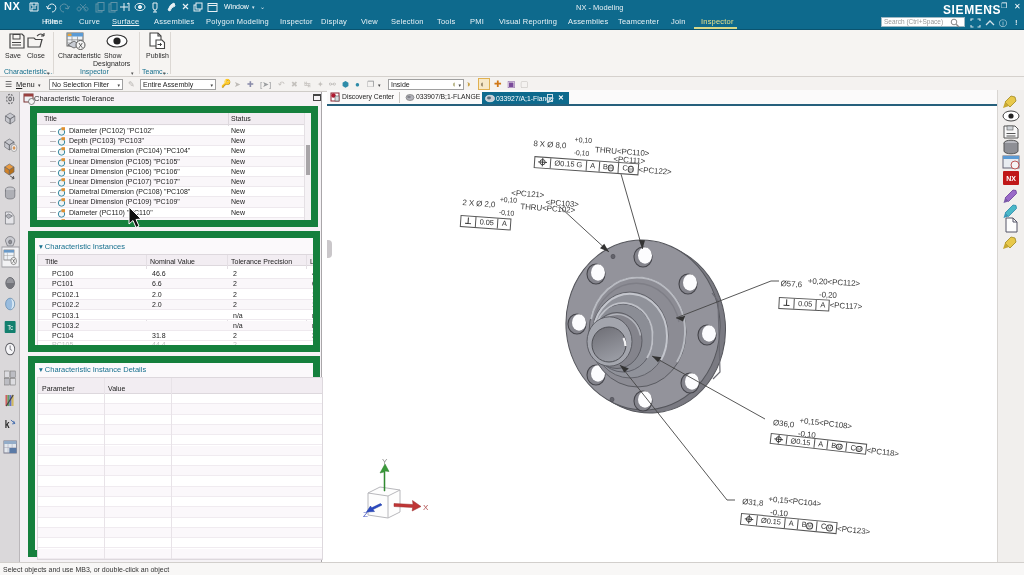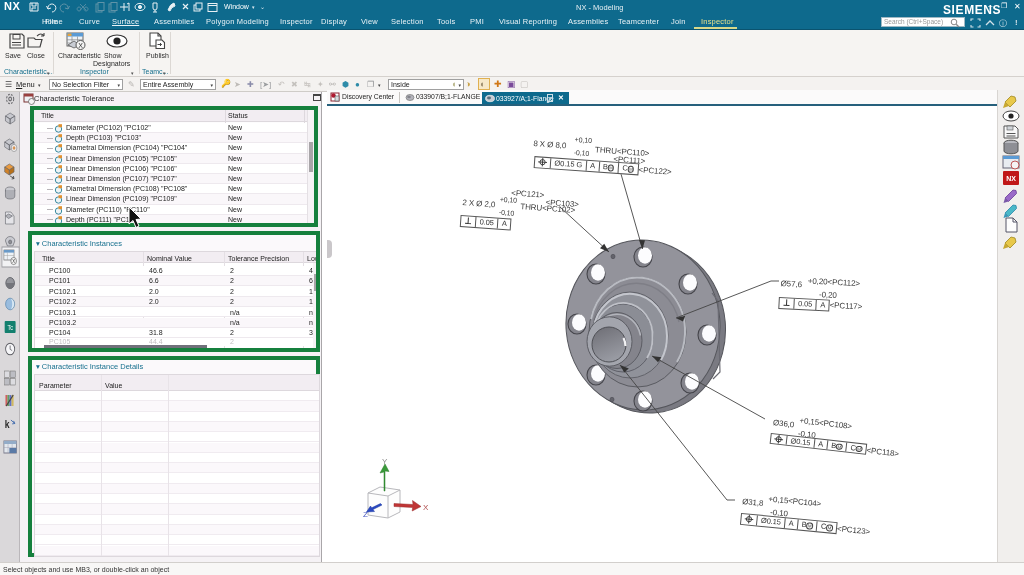--- a/index.html
+++ b/index.html
@@ -16,21 +16,21 @@
 .glabel{position:absolute;top:38px;font-size:7px;color:#17708e;}
 .gsep{position:absolute;top:2px;width:1px;height:42px;background:#dcd8d4;}
 
 #toolbar{left:0;top:77px;width:1024px;height:15px;background:#f4f2f0;border-bottom:1px solid #cfccc8;}
 .dd{position:absolute;top:2px;height:11px;background:#fff;border:1px solid #a0a0a0;font-size:7px;color:#222;padding:1px 2px;}
 .dd .arr{position:absolute;right:2px;top:2px;font-size:5px;color:#444;}
 
 #leftrail{left:0;top:92px;width:20px;height:470px;background:#dad8da;border-right:1px solid #bab7ba;}
 
 #panel{left:20px;top:92px;width:302px;height:470px;background:#f5f2f5;border-right:1px solid #a9a6a9;}
-.sect{position:absolute;background:#fdfcfd;border:4px solid #15803d;}
+.sect{position:absolute;background:#fdfcfd;border:7px solid #15803d;}
 .shead{font-size:7.5px;color:#17708e;}
 .tblhead{background:#f2edf2;border-bottom:1px solid #ddd8dd;color:#222;}
 .cell{position:absolute;font-size:7px;color:#1c1c1c;white-space:nowrap;}
 
 #tabbar{left:327px;top:90px;width:670px;height:15px;background:#fbfafa;}
 #tabline{left:327px;top:104px;width:670px;height:2px;background:#26607c;}
 #canvas{left:327px;top:106px;width:670px;height:456px;background:#ffffff;}
 
 #rightrail{left:997px;top:90px;width:27px;height:472px;background:#f1efed;border-left:1px solid #d8d5d2;}
 

